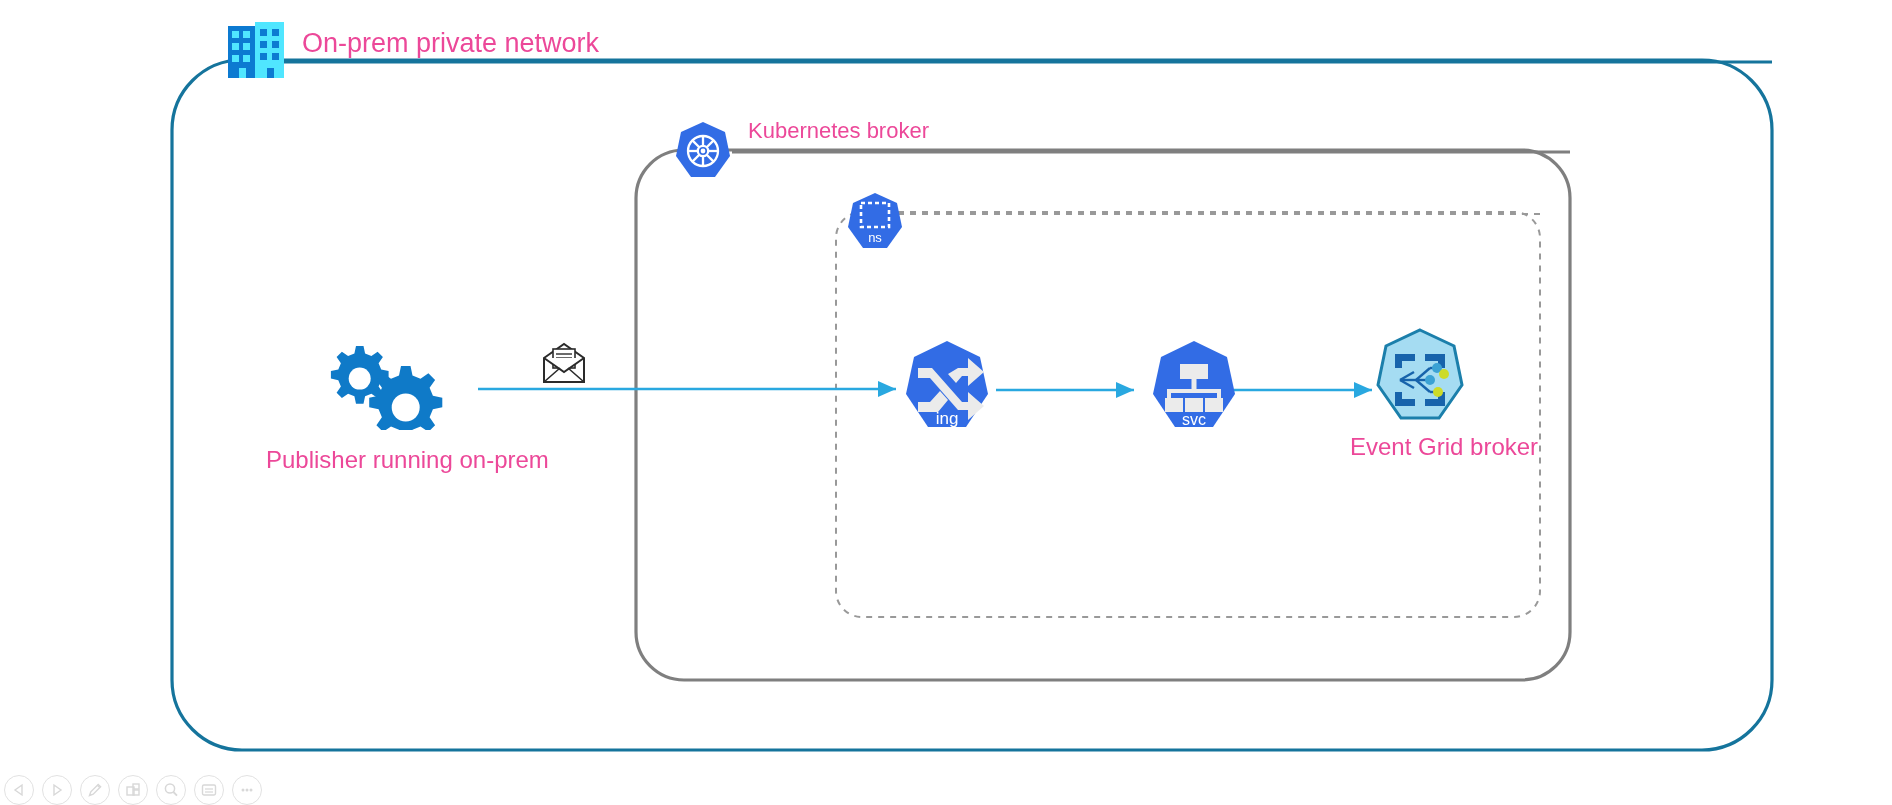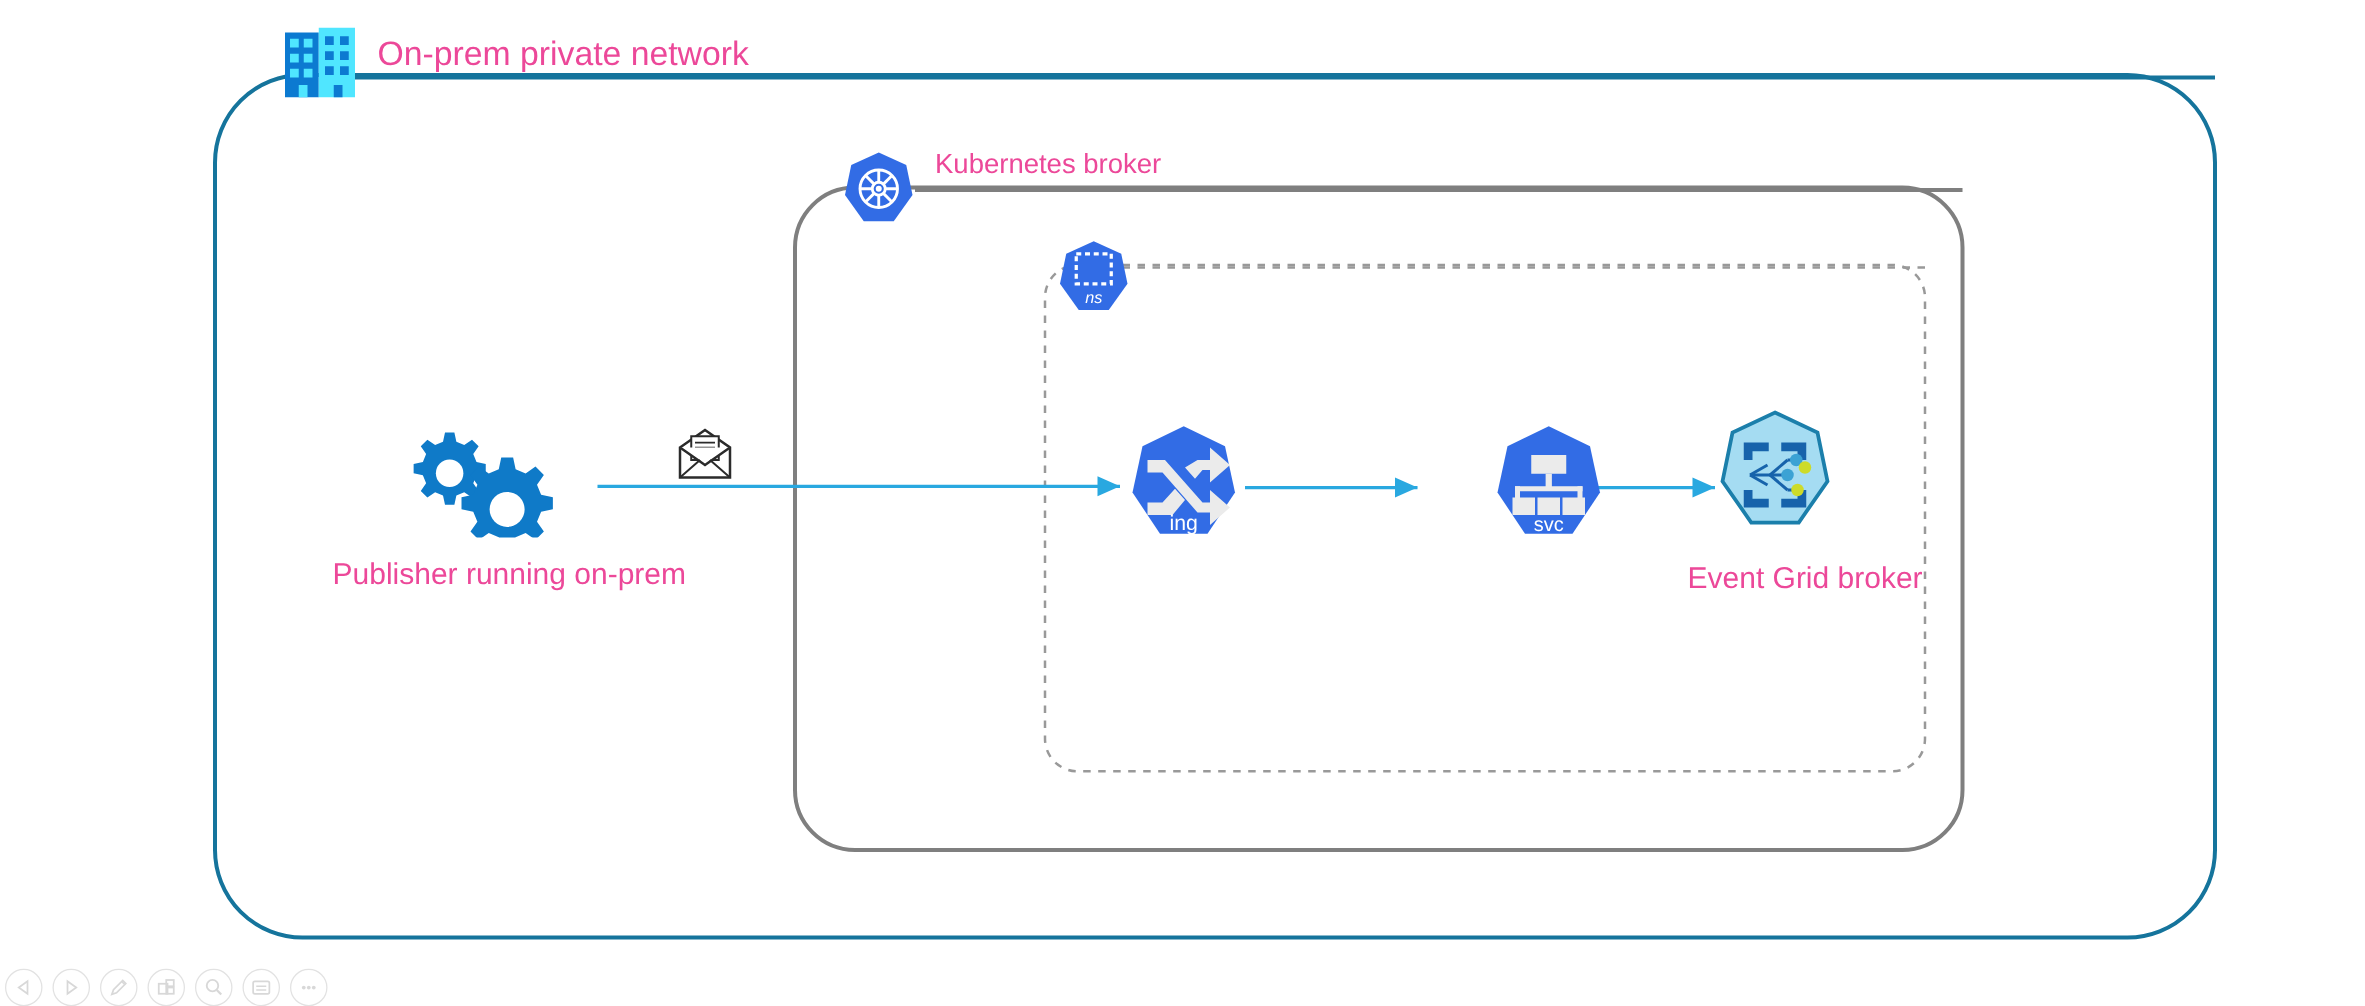--- a/index.html
+++ b/index.html
@@ -22,30 +22,30 @@
   }
   .lbl {
     position: absolute;
     color: #ec4899;
     white-space: nowrap;
     line-height: 1;
   }
   .lbl-onprem   { left: 302px; top: 30px;  font-size: 27px; }
   .lbl-k8s      { left: 748px; top: 120px; font-size: 22px; }
   .lbl-publisher{ left: 266px; top: 448px; font-size: 24px; }
-  .lbl-egb      { left: 1350px; top: 435px; font-size: 24px; margin-top: 16px; }
+  .lbl-egb      { left: 1350px; top: 435px; font-size: 24px; }
 
   .icon-wrap { position: absolute; }
   .icon-building { left: 228px; top: 22px;  width: 56px; height: 56px; }
   .icon-gears    { left: 316px; top: 340px; width: 130px; height: 90px; }
   .icon-mail     { left: 542px; top: 342px; width: 44px; height: 42px; }
   .icon-k8s      { left: 672px; top: 120px; width: 62px; height: 62px; }
-  .icon-ns       { left: 845px; top: 192px; width: 60px; height: 62px; font-style: italic; }
+  .icon-ns       { left: 845px; top: 192px; width: 60px; height: 62px; }
   .icon-ing      { left: 900px; top: 340px; width: 94px; height: 98px; }
-  .icon-svc      { left: 1192px; top: 340px; width: 94px; height: 98px; }
+  .icon-svc      { left: 1147px; top: 340px; width: 94px; height: 98px; }
   .icon-eg       { left: 1370px; top: 328px; width: 100px; height: 102px; }
 
   #toolbar {
     position: absolute;
     left: 0px;
     top: 775px;
     height: 30px;
     display: flex;
     align-items: center;
     gap: 8px;

